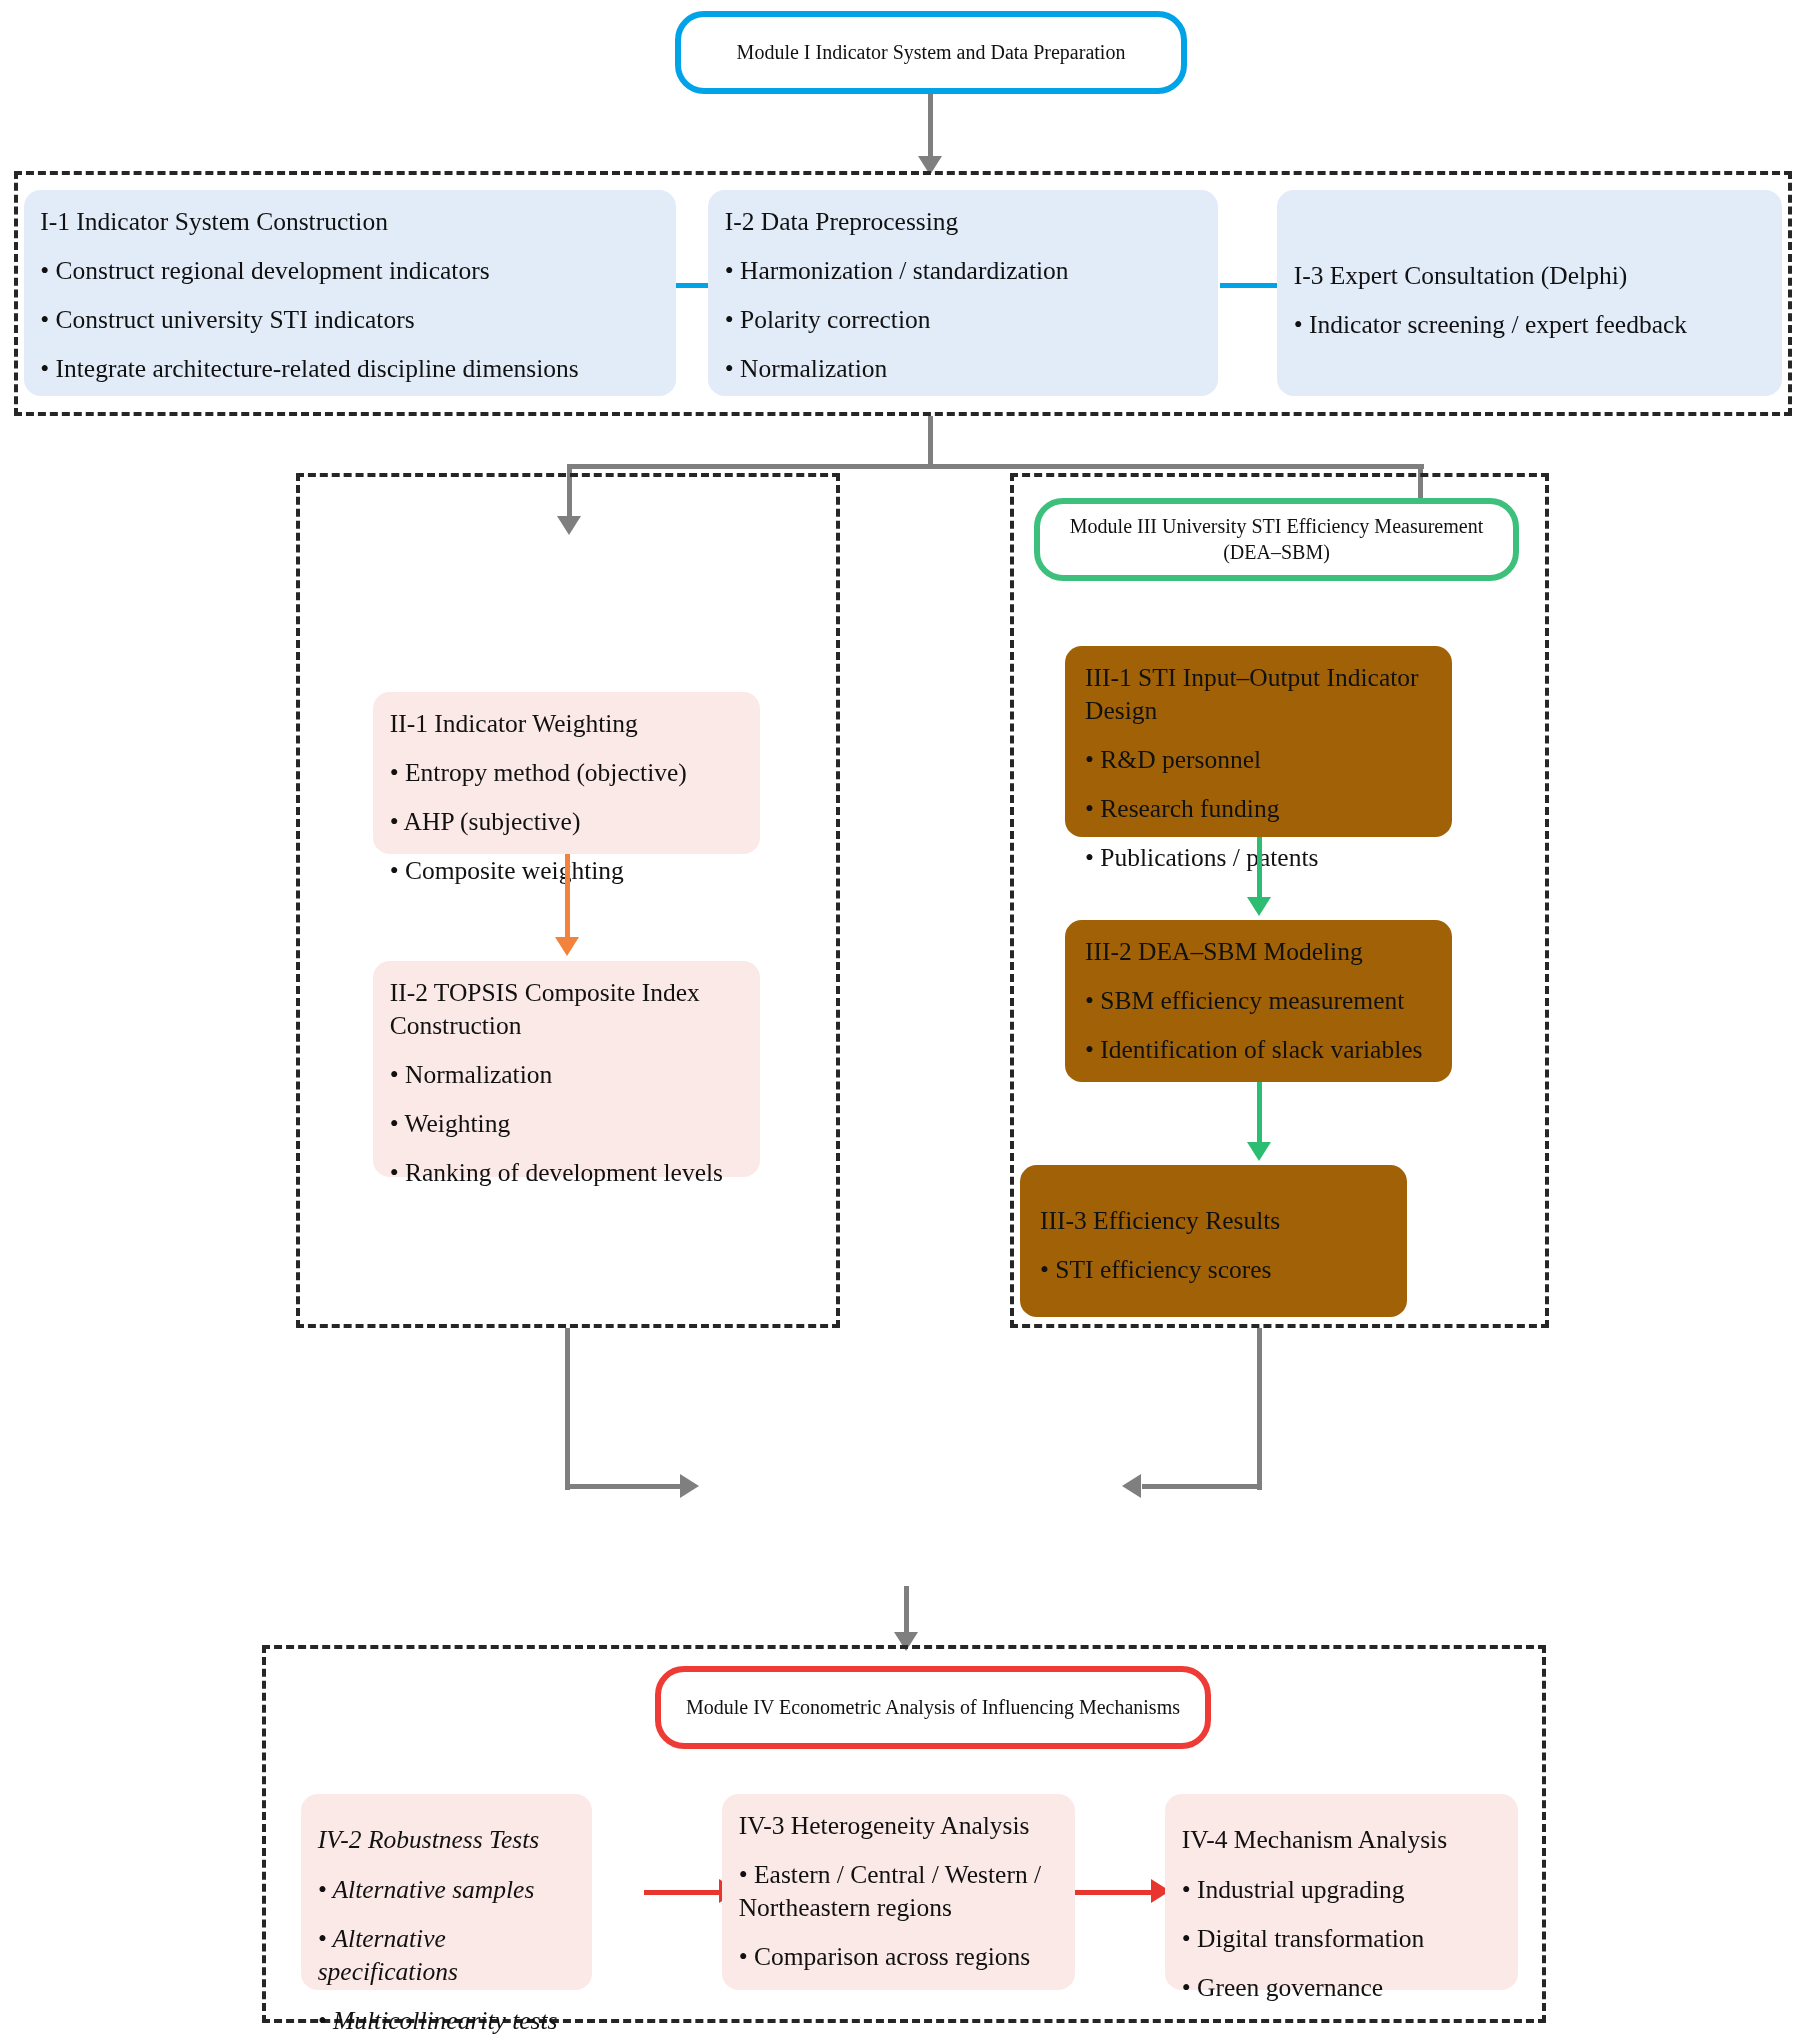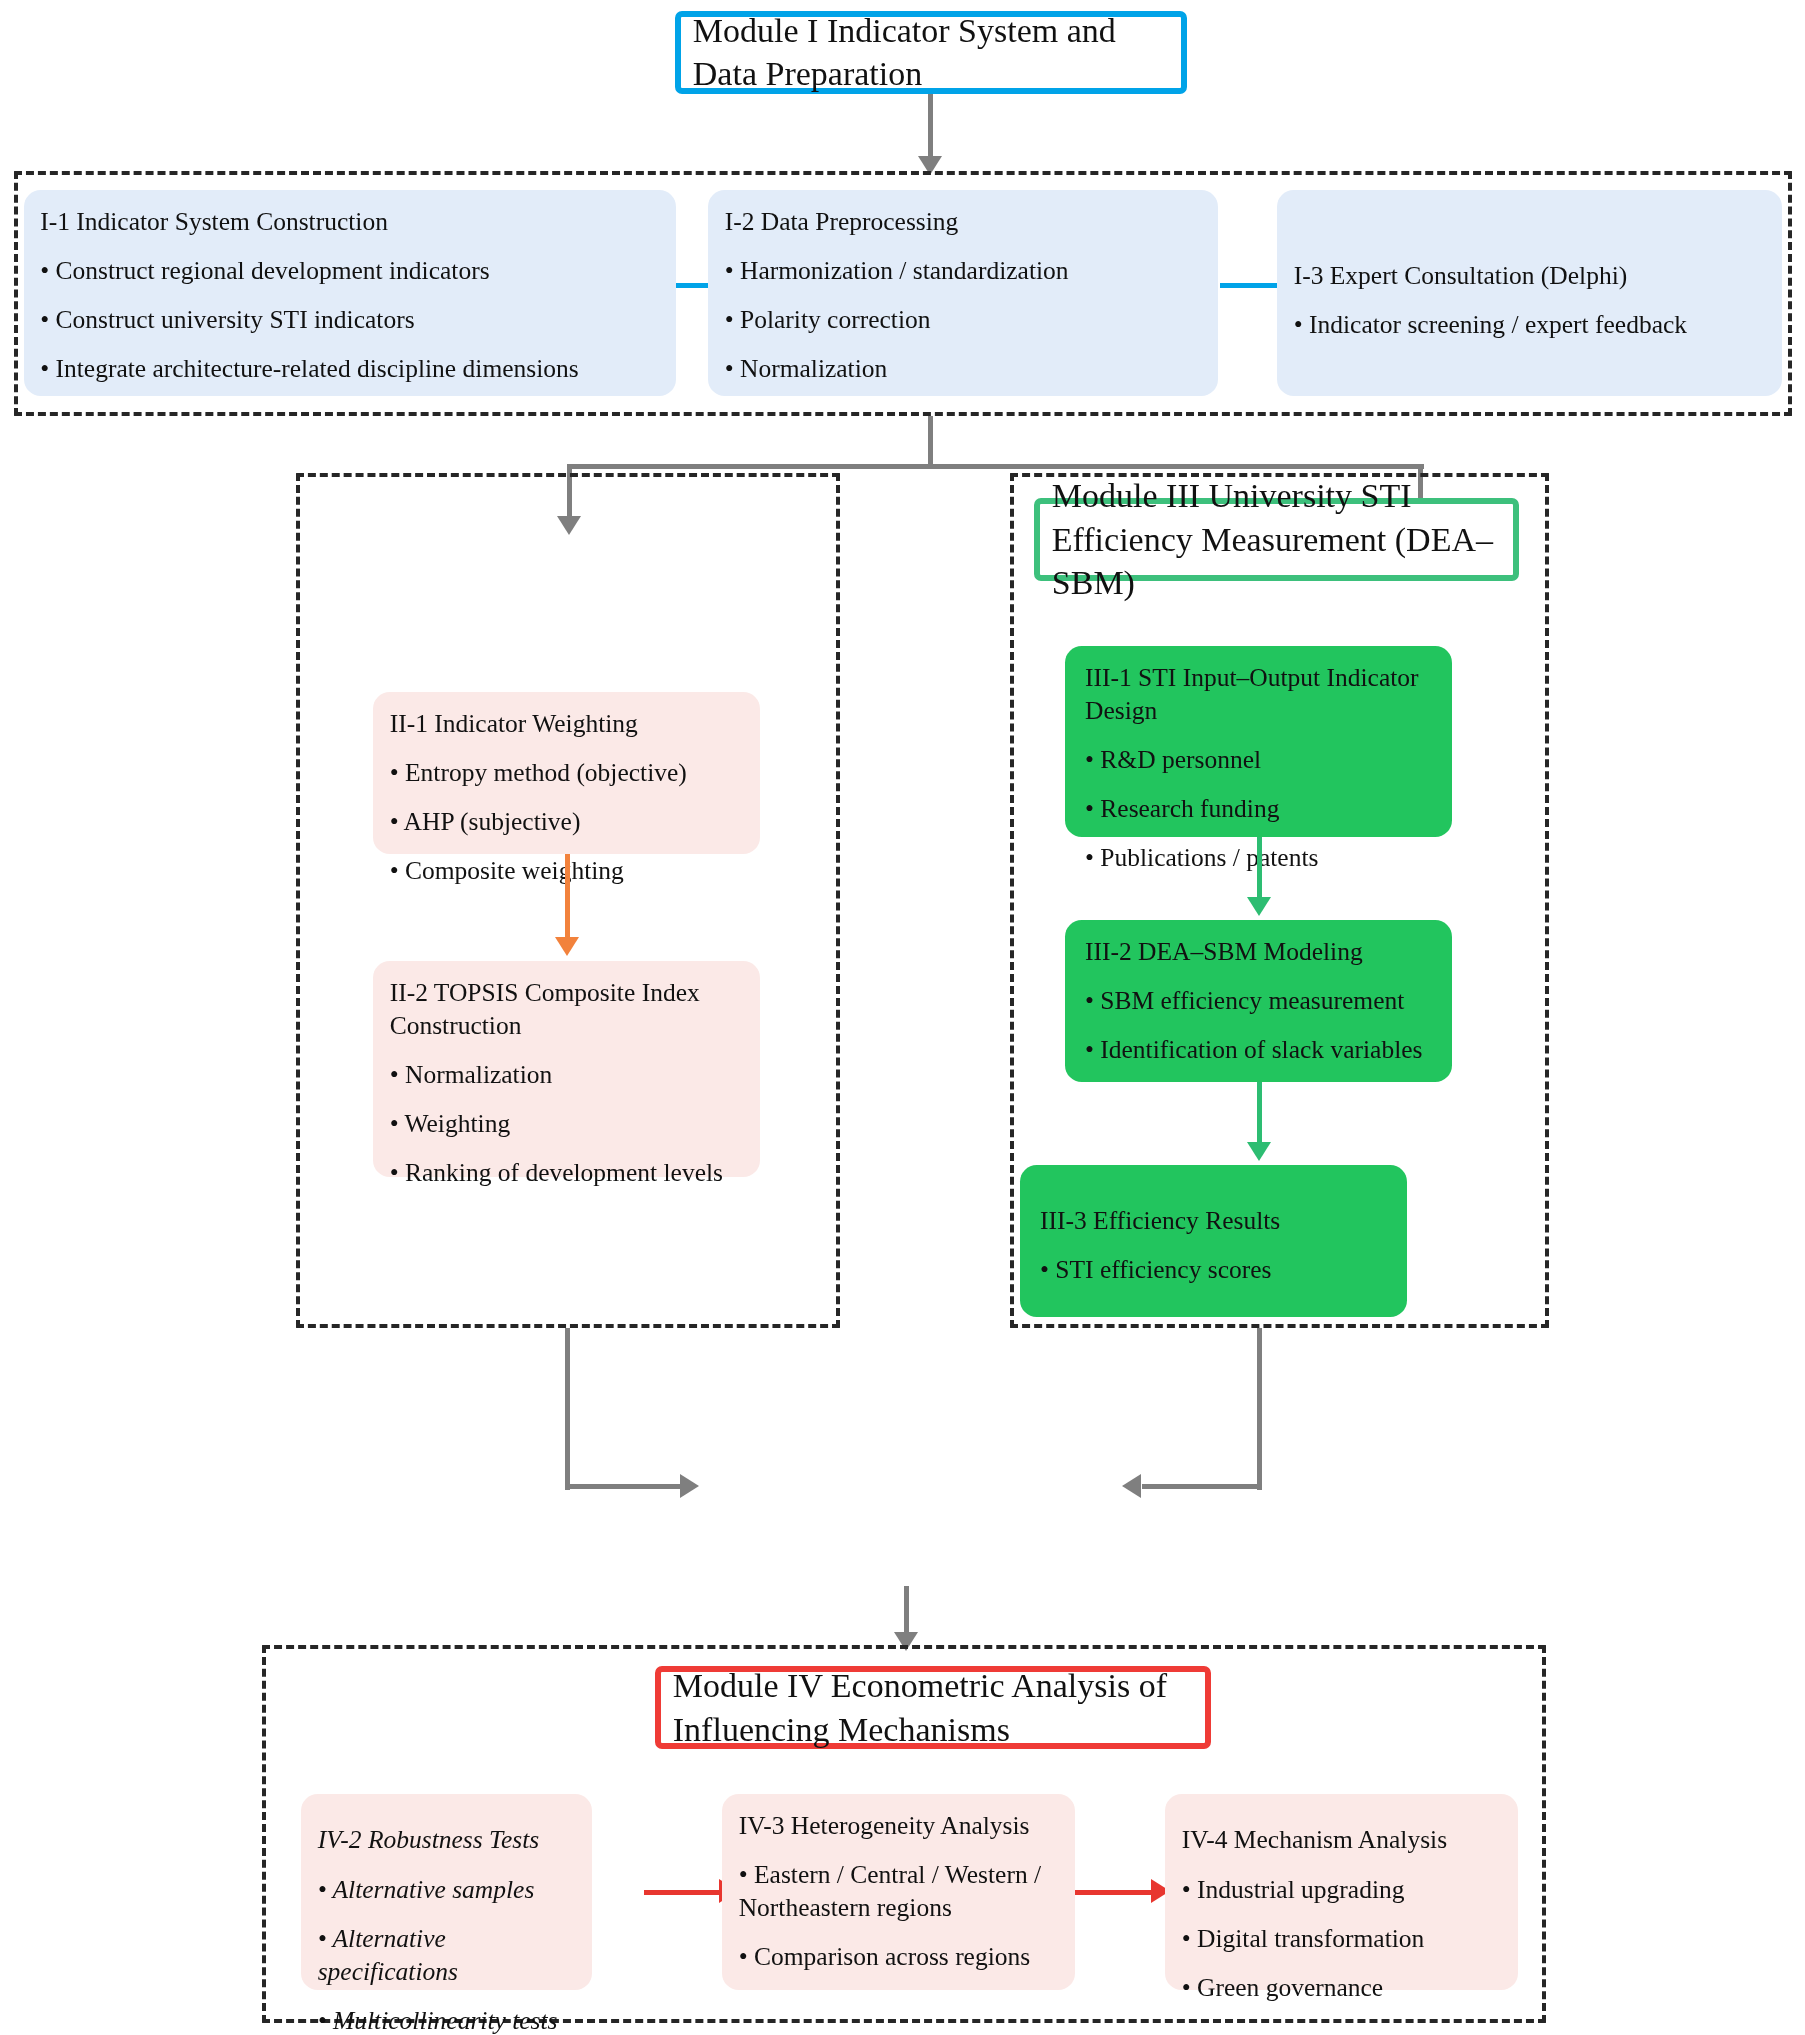--- a/index.html
+++ b/index.html
@@ -15,27 +15,28 @@
     position: relative;
     width: 1805px;
     height: 2035px;
     background: #ffffff;
     overflow: hidden;
   }
   .abs { position: absolute; box-sizing: border-box; }
 
   
   .module-pill {
-    border-radius: 7px;
+    border-radius: 29px;
     background: #ffffff;
     display: flex;
     align-items: center;
     justify-content: center;
+    text-align: center;
     line-height: 1.28;
-    font-size: 34px;
+    font-size: 20px;
     padding: 4.9px 11.8px;
   }
   .pill-blue   { border: 6.4px solid #00a3e8; }
   .pill-orange { border: 6.4px solid #f58b4c; }
   .pill-green  { border: 6.4px solid #3dc07c; }
   .pill-red    { border: 6.4px solid #ef3b36; }
 
   
   .group-dash {
     border: 4.4px dashed #262626;
@@ -45,21 +46,21 @@
 
   
   .card {
     border-radius: 16.7px;
     padding: 14.7px 16.7px 14.7px 16.7px;
     font-size: 25.5px;
     line-height: 1.30;
   }
   .card-blue  { background: #e2ecf9; }
   .card-pink  { background: #fbe9e7; }
-  .card-green { background: #22c55e; padding-left: 20px; }
+  .card-green { background: #a16207; padding-left: 20px; }
 
   .card .hd   { display: block; }
   .card .li   { display: block; margin-top: 16px; }
 
   
   .ln { position: absolute; }
   .ln-v { width: 5.4px; }
   .ln-h { height: 5.4px; }
 
   .c-grey  { background: #7f7f7f; }

